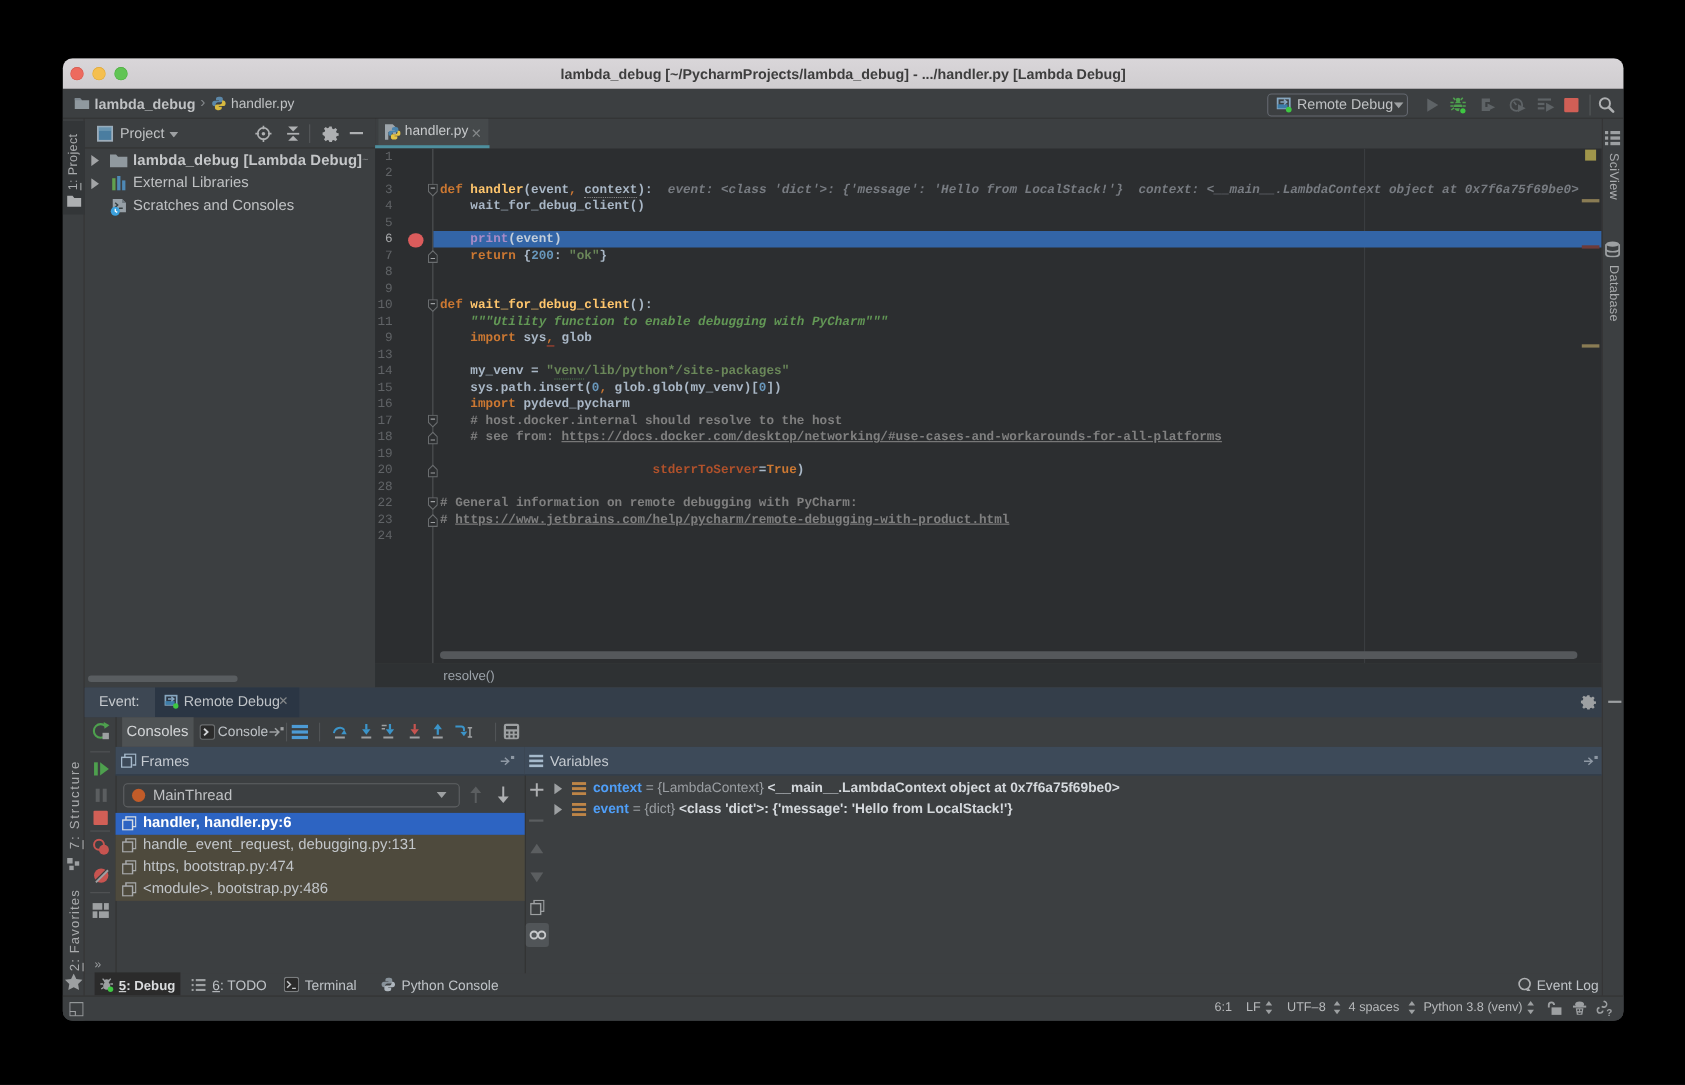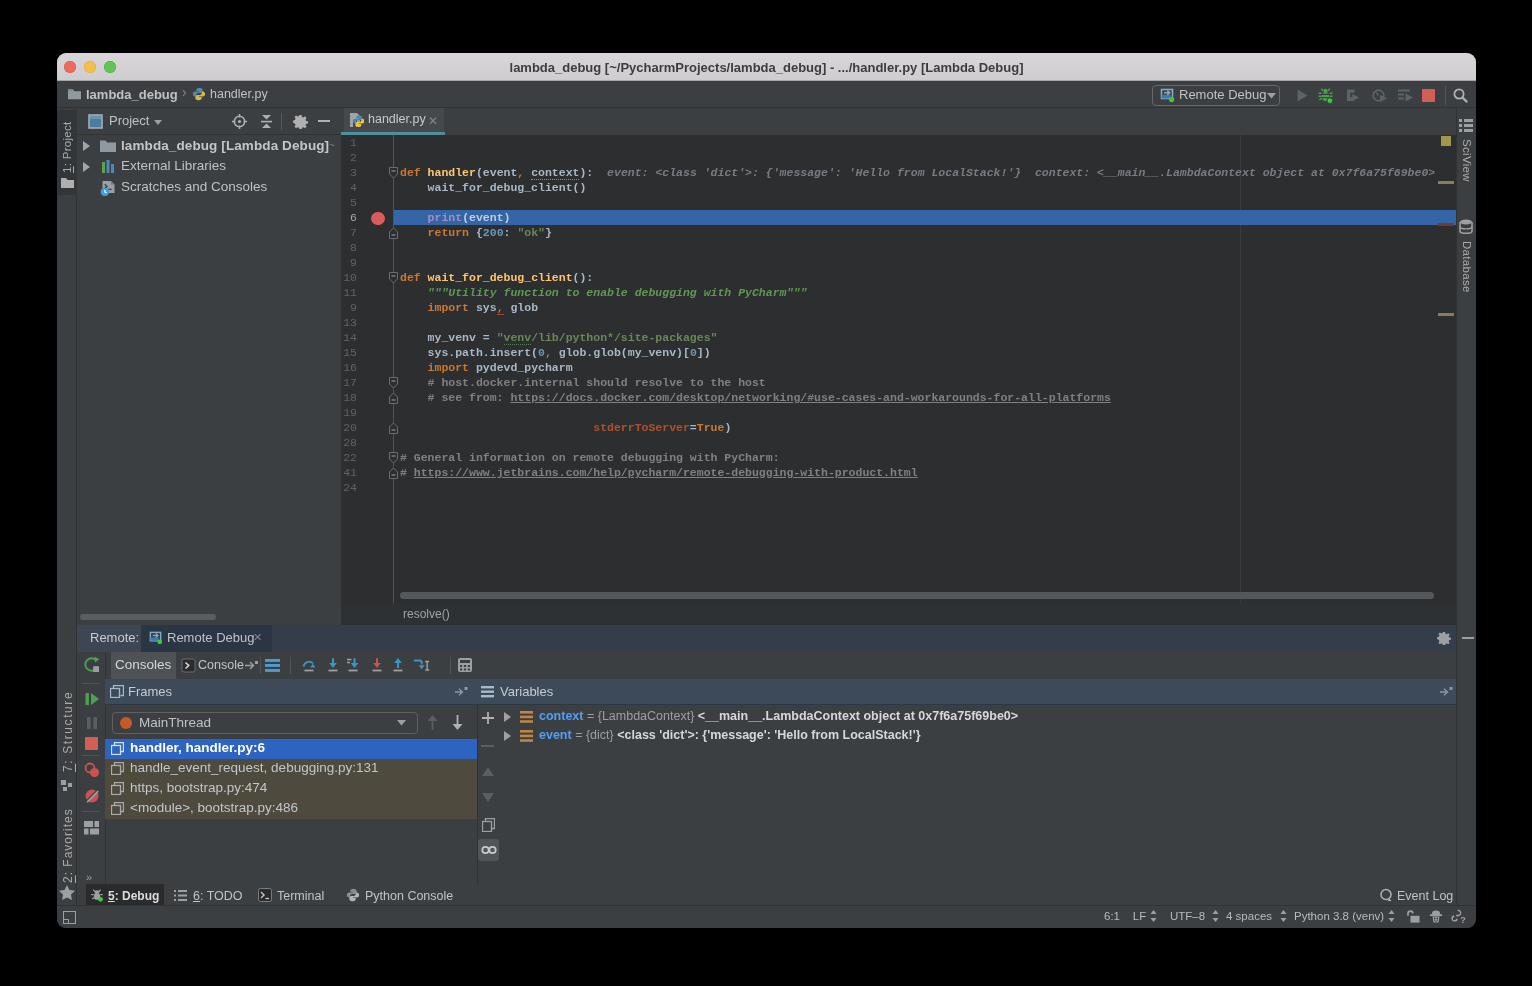--- a/index.html
+++ b/index.html
@@ -218,21 +218,21 @@
   <div class="lnum" style="left:0;top:180px;color:#606366">13</div>
   <div class="lnum" style="left:0;top:195px;color:#606366">14</div>
   <div class="lnum" style="left:0;top:210px;color:#606366">15</div>
   <div class="lnum" style="left:0;top:225px;color:#606366">16</div>
   <div class="lnum" style="left:0;top:240px;color:#606366">17</div>
   <div class="lnum" style="left:0;top:255px;color:#606366">18</div>
   <div class="lnum" style="left:0;top:270px;color:#606366">19</div>
   <div class="lnum" style="left:0;top:285px;color:#606366">20</div>
   <div class="lnum" style="left:0;top:300px;color:#606366">28</div>
   <div class="lnum" style="left:0;top:315px;color:#606366">22</div>
-  <div class="lnum" style="left:0;top:330px;color:#606366">41</div>
+  <div class="lnum" style="left:0;top:330px;color:#606366">23</div>
   <div class="lnum" style="left:0;top:345px;color:#606366">24</div>
 
   <div class="cline" style="top:30px"><span class="k">def </span><span class="fn">handler</span>(event<span class="k">,</span> <span style="border-bottom:1px dotted #8C8C8C">context</span>):  <span class="hint">event: &lt;class 'dict'&gt;: {'message': 'Hello from LocalStack!'}  context: &lt;__main__.LambdaContext object at 0x7f6a75f69be0&gt;</span></div>
   <div class="cline" style="top:45px">    wait_for_debug_client()</div>
   <div class="cline" style="top:75px">    <span class="bi">print</span><span style="color:#C3CEDA">(event)</span></div>
   <div class="cline" style="top:90px">    <span class="k">return</span> {<span class="nu">200</span>: <span class="st">"ok"</span>}</div>
   <div class="cline" style="top:135px"><span class="k">def </span><span class="fn">wait_for_debug_client</span>():</div>
   <div class="cline" style="top:150px">    <span class="doc">"""Utility function to enable debugging with PyCharm"""</span></div>
   <div class="cline" style="top:165px">    <span class="k">import</span> sys<span class="k" style="border-bottom:1px solid #B5442F">,</span> glob</div>
   <div class="cline" style="top:195px">    my_venv = <span class="st">"</span><span class="st" style="border-bottom:1px dotted #4F8052">venv</span><span class="st">/lib/python*/site-packages"</span></div>
@@ -299,21 +299,21 @@
 
   <div class="a" style="left:59px;top:457px;width:1034px;height:7px;border-radius:3.5px;background:#55585B"></div>
 </div>
 
 <div class="a" style="left:284px;top:550px;width:1115px;height:22px;background:#2E3133"></div>
 <div class="a" style="left:346px;top:554px;font-size:12px;color:#9CA3AA">resolve()</div>
 <div class="a" id="debugzone" style="left:20px;top:572px;width:1379px;height:260px;background:#3C3F41"></div>
 
 <div class="a" style="left:20px;top:572px;width:1379px;height:27px;background:#343E4A"></div>
 <div class="a" style="left:20px;top:572px;width:64px;height:27px;background:#3D4753"></div>
-<div class="a" style="left:33px;top:577px;font-size:13px;color:#C7CBCF">Remote:</div>
+<div class="a" style="left:33px;top:577px;font-size:13px;color:#C7CBCF">Event:</div>
 <div class="a" style="left:84px;top:572px;width:131px;height:27px;background:#2B3644"></div>
 <div class="a" style="left:91px;top:578px">
       <svg width="15" height="14" viewBox="0 0 16 15">
         <rect x="2.5" y="1.5" width="11" height="9" fill="none" stroke="#87A7C0" stroke-width="1.6"></rect>
         <rect x="2.5" y="6.8" width="9" height="3.7" fill="#3D7CA8"></rect>
         <path d="M5 4.8h5.2M8.2 2.6l2.6 2.2-2.6 2.2" stroke="#87A7C0" stroke-width="1.4" fill="none"></path>
         <circle cx="12.6" cy="11.6" r="2.6" fill="#3EC742"></circle>
       </svg>
     </div>
 <div class="a" style="left:110px;top:577px;font-size:13px;color:#BFC3C7">Remote Debug</div>

